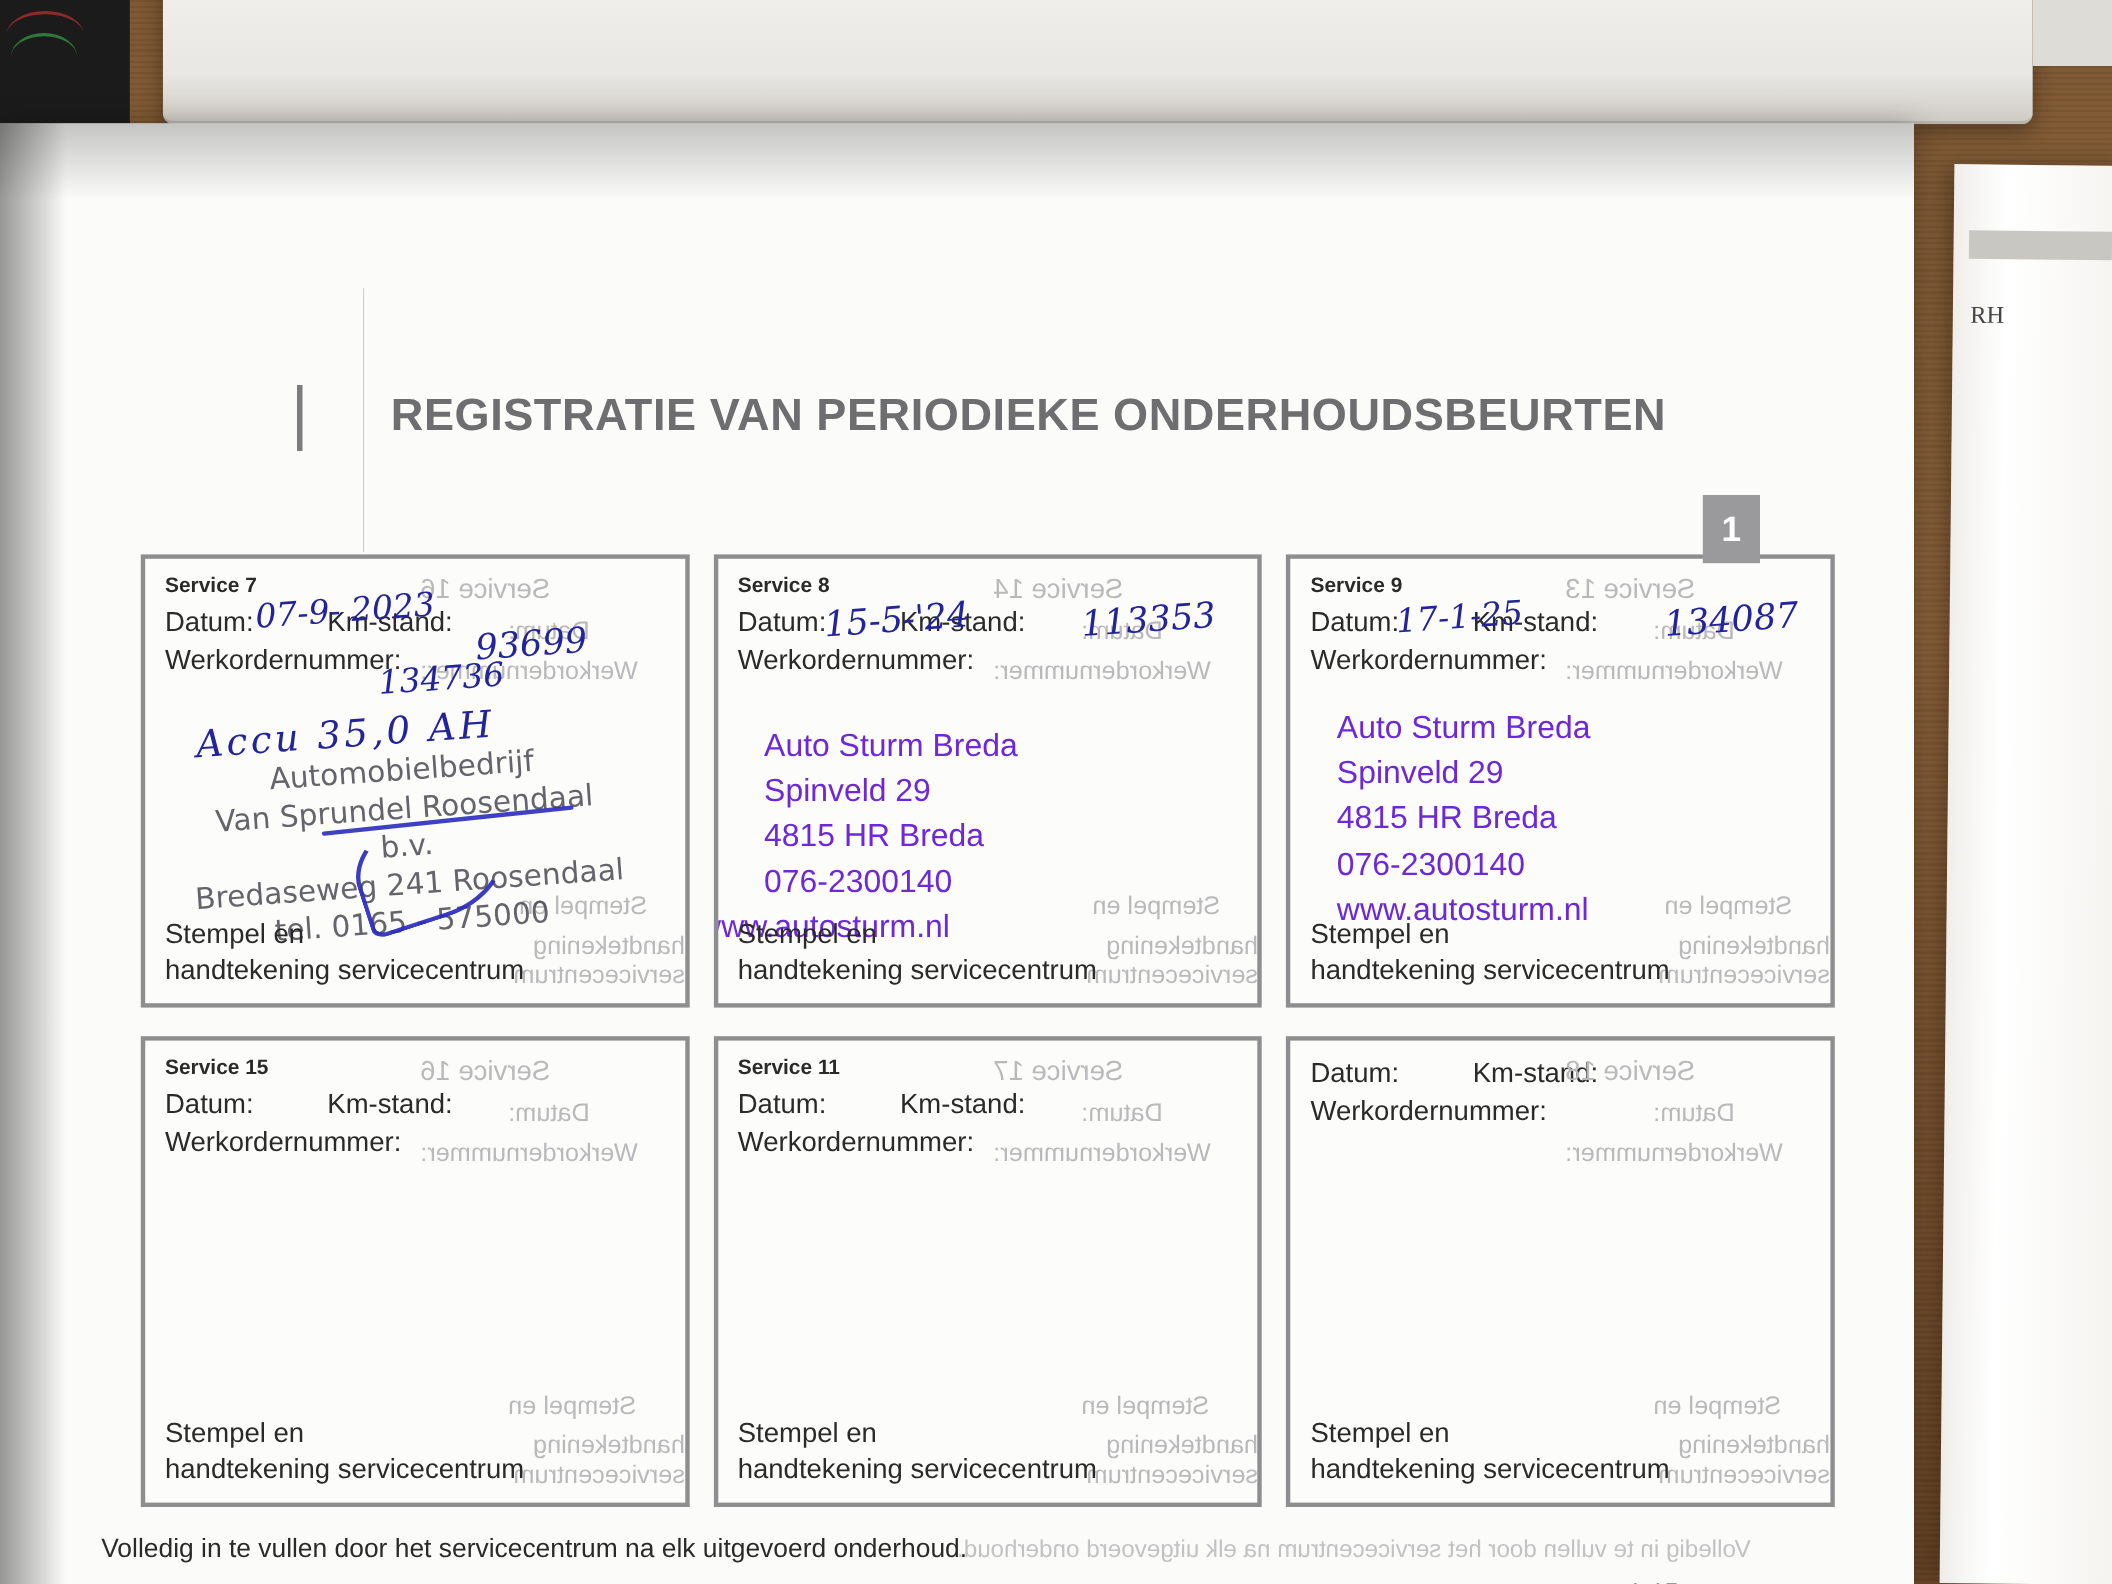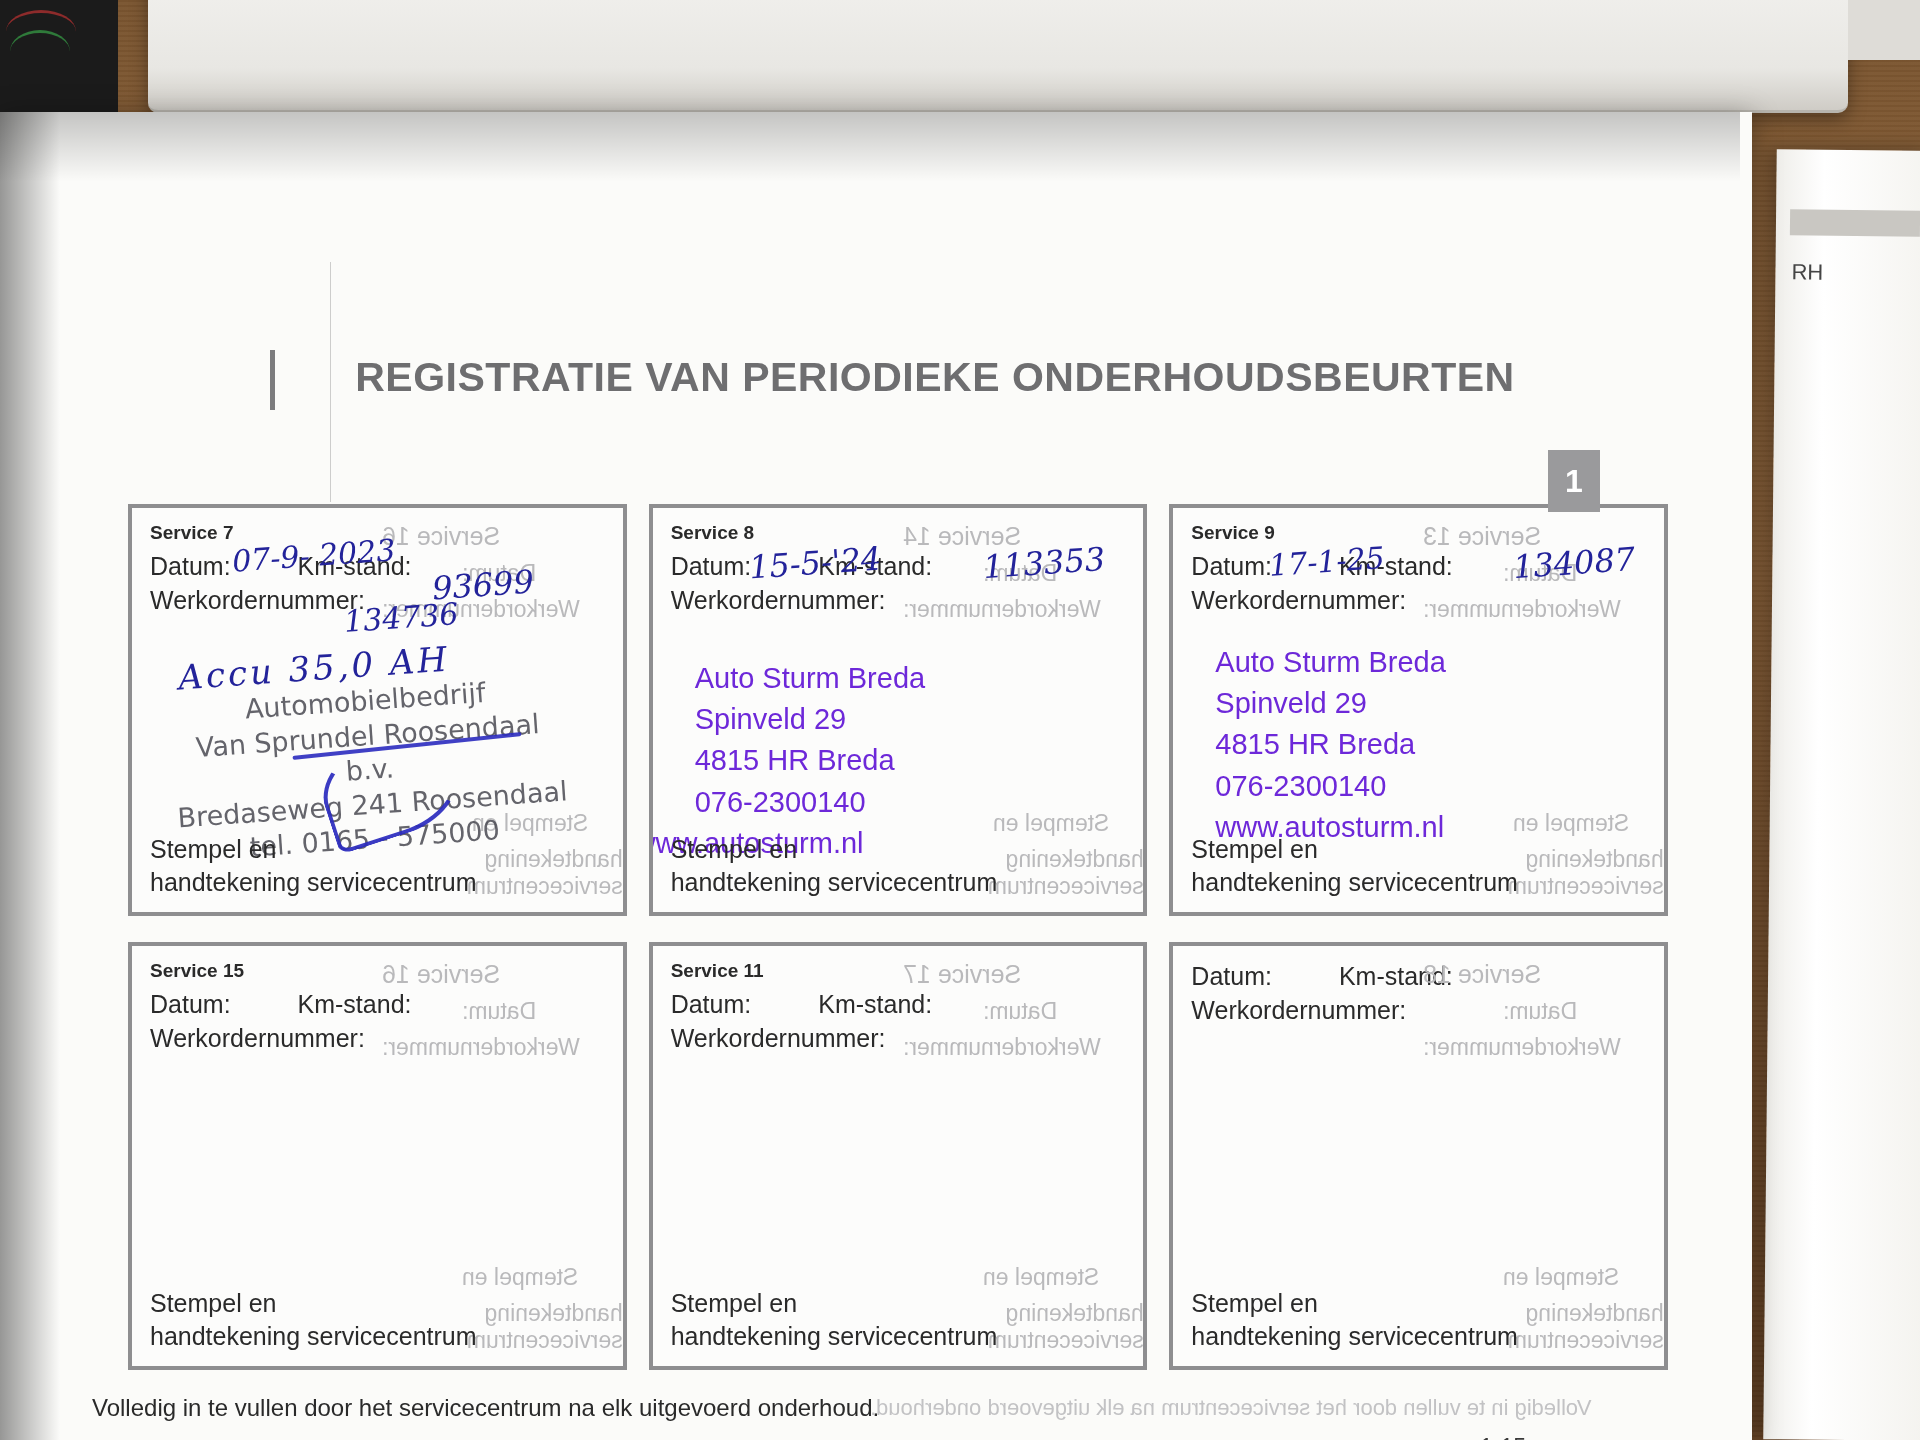--- a/index.html
+++ b/index.html
@@ -47,32 +47,31 @@
   }
 
   
   .right-paper{
     position:absolute;left:1770px;top:150px;width:160px;height:1290px;
     background:linear-gradient(90deg,#efeeea 0%,#ffffff 30%,#f4f3ef 100%);
     box-shadow:-8px 0 20px rgba(0,0,0,.3);
     transform:rotate(.6deg);
   }
   .right-paper .rtext{
-    position:absolute;left:16px;top:110px;font-size:22px;color:#444;
+    position:absolute;left:16px;top:124px;font-size:22px;color:#444;font-family:Liberation Serif, serif;
   }
   .right-paper .rbar{
     position:absolute;left:14px;top:60px;width:130px;height:26px;background:#c9c7c2;
   }
 
   
   .page{
     position:absolute;left:0px;top:112px;width:1740px;height:1328px;
     background:#fbfbf9;
     box-shadow:0 4px 26px rgba(0,0,0,.35);
-    padding-left:12px;
   }
   .page-shadow-left{
     position:absolute;left:0;top:112px;width:60px;height:1328px;
     background:linear-gradient(90deg,rgba(0,0,0,.40),rgba(0,0,0,0));
     pointer-events:none;
   }
   .page-shadow-top{
     position:absolute;left:0;top:112px;width:1740px;height:70px;
     background:linear-gradient(180deg,rgba(0,0,0,.22),rgba(0,0,0,0));
     pointer-events:none;

